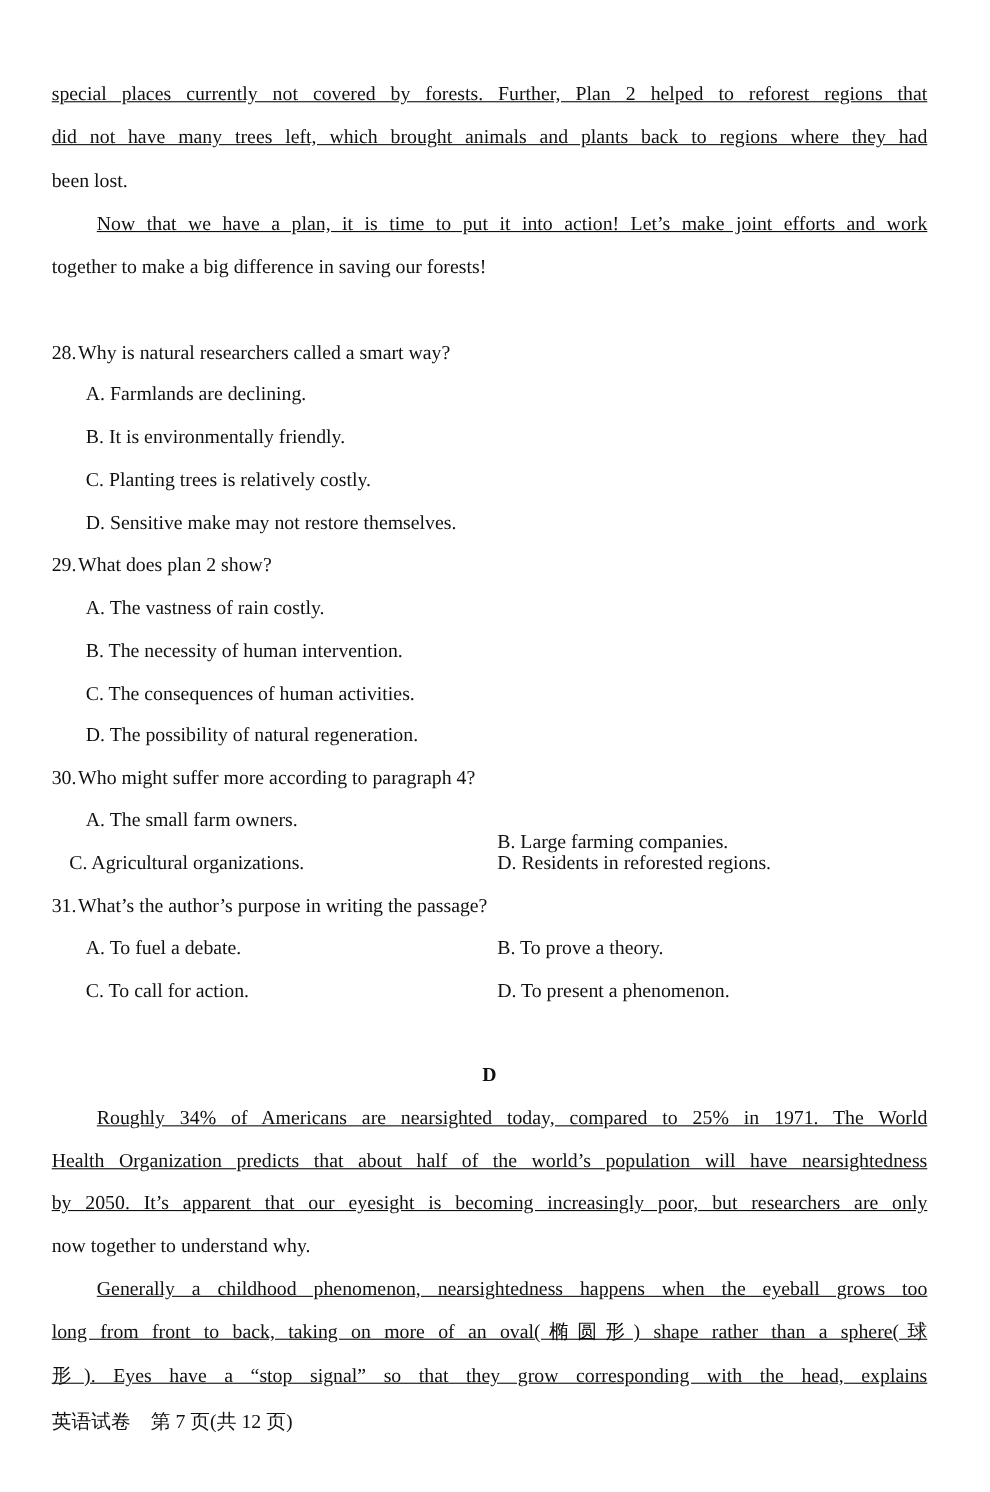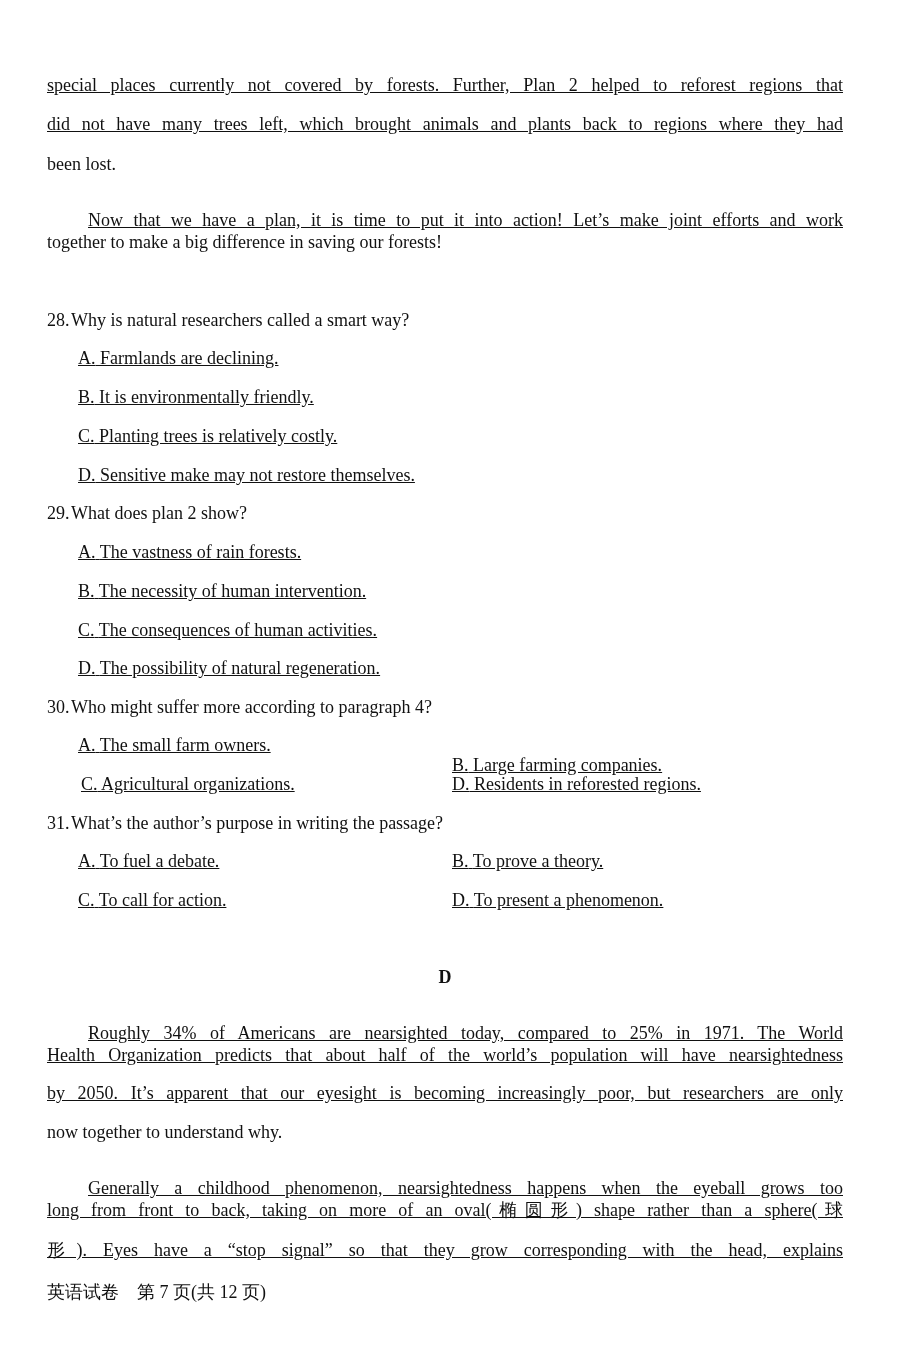--- a/index.html
+++ b/index.html
@@ -28,22 +28,22 @@
       width: 796px;
       white-space: nowrap;
       line-height: 22px;
       height: 22px;
     }
     .justify {
       text-align: justify;
       text-align-last: justify;
       text-decoration: underline;
     }
-    .indent { padding-left: 41px; box-sizing: border-box; margin-top: 17px; }
-    .opt { position: absolute; white-space: nowrap; line-height: 22px; text-decoration: underline; }
+    .indent { padding-left: 41px; box-sizing: border-box; }
+    .opt { position: absolute; white-space: nowrap; line-height: 22px; }
     .section-title {
       position: absolute;
       left: 0;
       width: 796px;
       text-align: center;
       font-weight: bold;
       font-size: 18px;
       line-height: 22px;
     }
     .footer {
@@ -77,33 +77,33 @@
     <div class="opt" style="top:347px;left:31px"><span>A.</span> <span>Farmlands are declining.</span></div>
     <div class="opt" style="top:386px;left:31px"><span>B.</span> <span>It is environmentally friendly.</span></div>
     <div class="opt" style="top:425px;left:31px"><span>C.</span> <span>Planting trees is relatively costly.</span></div>
     <div class="opt" style="top:464px;left:31px"><span>D.</span> <span>Sensitive make may not restore themselves.</span></div>
   </div>
 
   <div>
     <div class="line" style="top:502px">
       <span>29.</span> <span>What does plan 2 show?</span>
     </div>
-    <div class="opt" style="top:541px;left:31px"><span>A.</span> <span>The vastness of rain forests.</span></div>
+    <div class="opt" style="top:541px;left:31px"><span>A.</span> <span>The vastness of rain costly.</span></div>
     <div class="opt" style="top:580px;left:31px"><span>B.</span> <span>The necessity of human intervention.</span></div>
     <div class="opt" style="top:619px;left:31px"><span>C.</span> <span>The consequences of human activities.</span></div>
     <div class="opt" style="top:657px;left:31px"><span>D.</span> <span>The possibility of natural regeneration.</span></div>
   </div>
 
   <div>
     <div class="line" style="top:696px">
       <span>30.</span> <span>Who might suffer more according to paragraph 4?</span>
     </div>
     <div class="opt" style="top:734px;left:31px"><span>A.</span> <span>The small farm owners.</span></div>
     <div class="opt" style="top:754px;left:405px"><span>B.</span> <span>Large farming companies.</span></div>
-    <div class="opt" style="top:773px;left:34px"><span>C.</span> <span>Agricultural organizations.</span></div>
+    <div class="opt" style="top:773px;left:16px"><span>C.</span> <span>Agricultural organizations.</span></div>
     <div class="opt" style="top:773px;left:405px"><span>D.</span> <span>Residents in reforested regions.</span></div>
   </div>
 
   <div>
     <div class="line" style="top:812px">
       <span>31.</span> <span>What’s the author’s purpose in writing the passage?</span>
     </div>
     <div class="opt" style="top:850px;left:31px"><span>A.</span> <span>To fuel a debate.</span></div>
     <div class="opt" style="top:850px;left:405px"><span>B.</span> <span>To prove a theory.</span></div>
     <div class="opt" style="top:889px;left:31px"><span>C.</span> <span>To call for action.</span></div>

